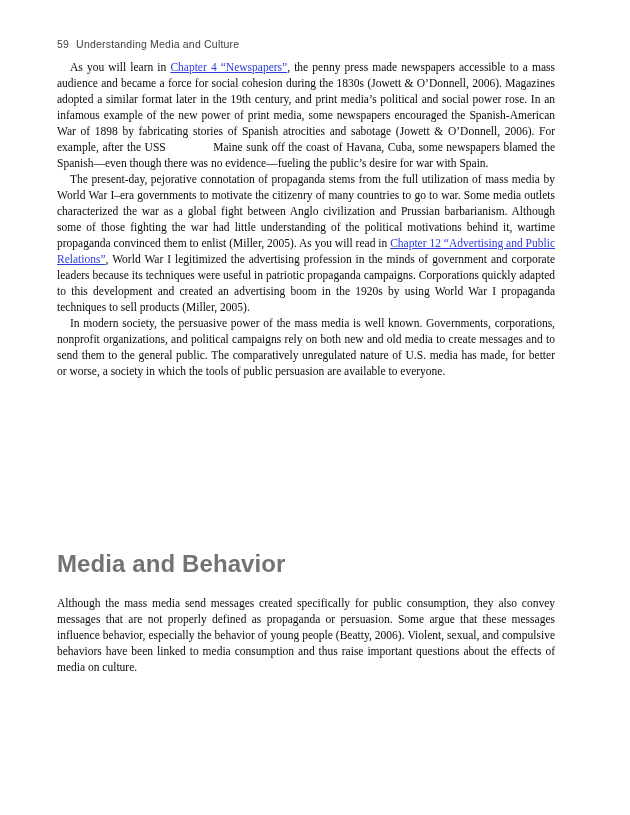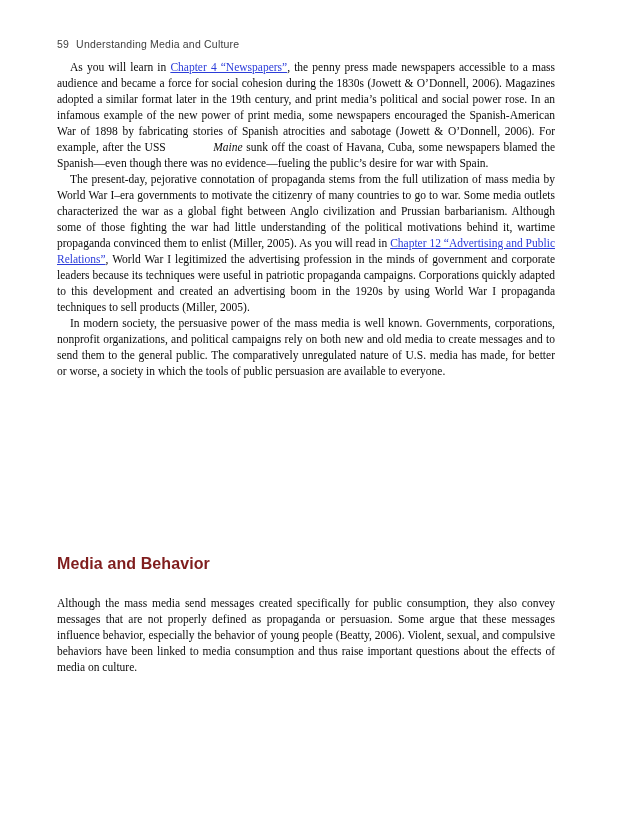--- a/index.html
+++ b/index.html
@@ -38,29 +38,28 @@
     margin: 0;
   }
   .body-text p.indented {
     text-indent: 13px;
   }
   a.chapter-link {
     color: var(--link-color, #2b3cd9);
     cursor: pointer;
   }
   .ship-name {
-    font-style: italic;
     margin-left: 44px;
   }
   .section-heading {
     font-family: "Liberation Sans", sans-serif;
     font-weight: bold;
-    font-size: 16px;
+    font-size: 24px;
     line-height: 25px;
-    color: #7f1d1d;
+    color: #737373;
     letter-spacing: 0.1px;
     margin: 172px 0 0 0;
   }
   .after-heading {
     margin-top: 19px !important;
   }
 </style>
 </head>
 <body>
 

